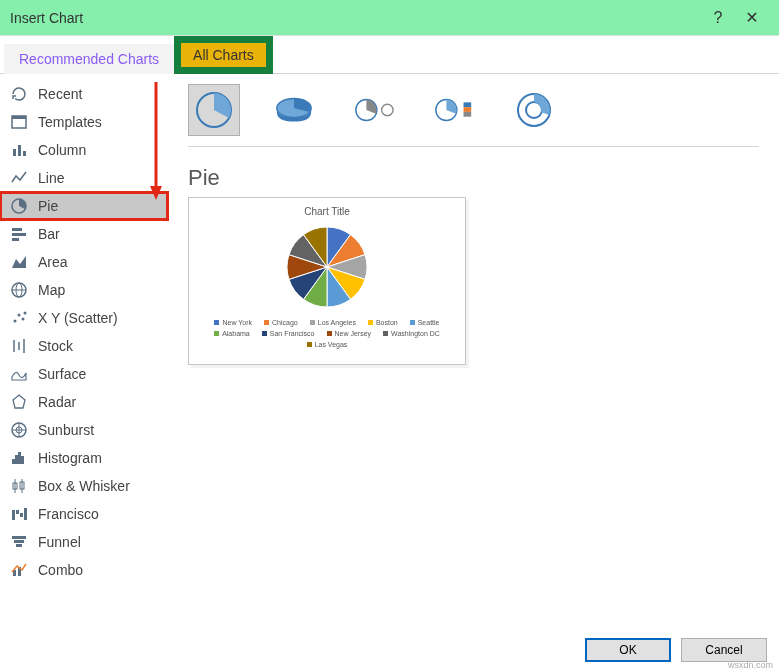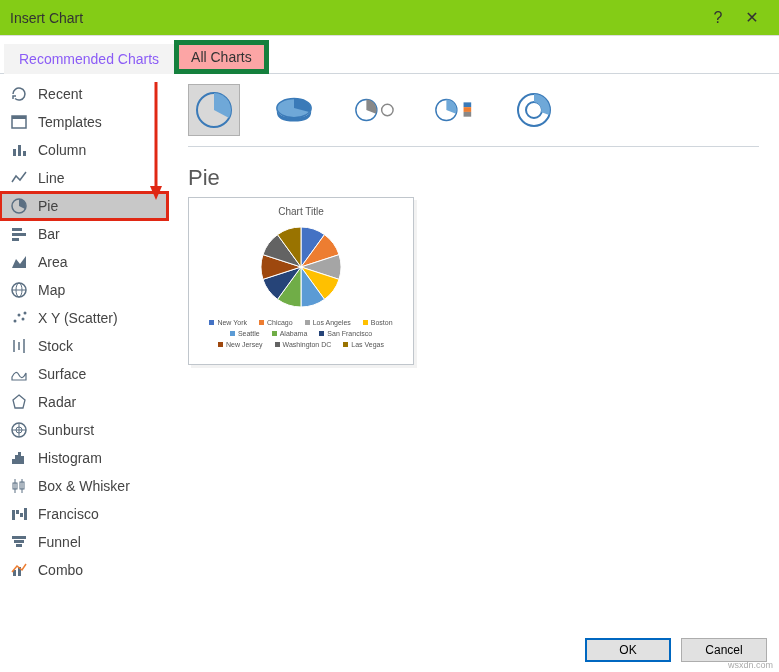--- a/index.html
+++ b/index.html
@@ -1,40 +1,40 @@
 <!DOCTYPE html>
 <html><head>
 <meta charset="utf-8">
 <style>
 * { box-sizing: border-box; margin: 0; padding: 0; font-family: "Segoe UI", Arial, sans-serif; }
 body { background: #fff; width: 779px; height: 672px; overflow: hidden; position: relative; }
 
-.titlebar { height: 36px; background: #84cc16; border-bottom: 1px solid #ddd; display: flex; align-items: center; padding: 0 10px; }
+.titlebar { height: 36px; background: #86efac; border-bottom: 1px solid #ddd; display: flex; align-items: center; padding: 0 10px; }
 .titlebar .title { font-size: 14px; color: #333; flex: 1; }
 .titlebar .btn { width: 34px; height: 36px; display: flex; align-items: center; justify-content: center; font-size: 16px; color: #333; }
 
 .tabs { height: 34px; display: flex; align-items: flex-end; padding: 0 4px; border-bottom: 1px solid #d0d6dc; margin-top: 4px; }
 .tab { padding: 6px 14px; font-size: 14px; color: #8b5cf6; border: 1px solid transparent; position: relative; top:1px; background:#f3f3f3; }
-.tab.highlight { border:5px solid #15803d; padding:4px 12px; background:#fca5a5; color:#333; }
+.tab.highlight { border:7px solid #15803d; padding:4px 12px; background:#eab308; color:#333; }
 
 .body { display: flex; height: 554px; }
 .sidebar { width: 168px; padding: 6px 0; position:relative; }
 .side-item { height: 28px; display: flex; align-items: center; padding: 0 8px; font-size: 14px; color: #444; cursor: default; text-align: right; }
 .side-item .icon { width: 22px; height: 22px; display:flex; align-items:center; justify-content:center; margin-right: 8px; color:#5b6f82; }
 .side-item.selected { background: #c8c8c8; }
 .side-item.highlight { outline:3px solid #e02814; outline-offset:-2px; }
 
 .arrow { position:absolute; left:148px; top:8px; pointer-events:none; }
 
 .main { flex:1; padding:10px 20px; }
 .subtype-row { display:flex; gap:28px; align-items:center; margin-bottom:12px; }
 .subtype { width:52px; height:52px; border:1px solid transparent; display:flex; align-items:center; justify-content:center; padding:4px; }
 .subtype.selected { background:#d8d8d8; border:1px solid #b0b0b0; }
 .sub-title { font-size:22px; color:#595959; margin:8px 0 6px; }
-.preview { width:226px; height:168px; border:1px solid #c0c6cc; background:#fff; box-shadow:3px 3px 0 rgba(0,0,0,0.05); padding:8px; position:relative; }
+.preview { width:278px; height:168px; border:1px solid #c0c6cc; background:#fff; box-shadow:3px 3px 0 rgba(0,0,0,0.05); padding:8px; position:relative; }
 .preview .ct { text-align:center; font-size:10px; color:#555; margin-bottom:6px; }
 .preview svg.pie { display:block; margin:0 auto; }
 .legend { display:flex; flex-wrap:wrap; gap:4px 12px; font-size:7px; color:#555; margin-top:8px; justify-content:center; padding:0 10px; }
 .legend span { display:flex; align-items:center; gap:3px; }
 .legend i { width:5px; height:5px; display:inline-block; }
 
 hr.mainrule { border:none; border-top:1px solid #d0d6dc; margin: -2px 0 18px; }
 
 .footer { position:absolute; bottom:10px; right:12px; display:flex; gap:10px; }
 .btn-ok, .btn-cancel { width:86px; height:24px; font-size:12px; background:#e1e1e1; border:1px solid #adadad; }

